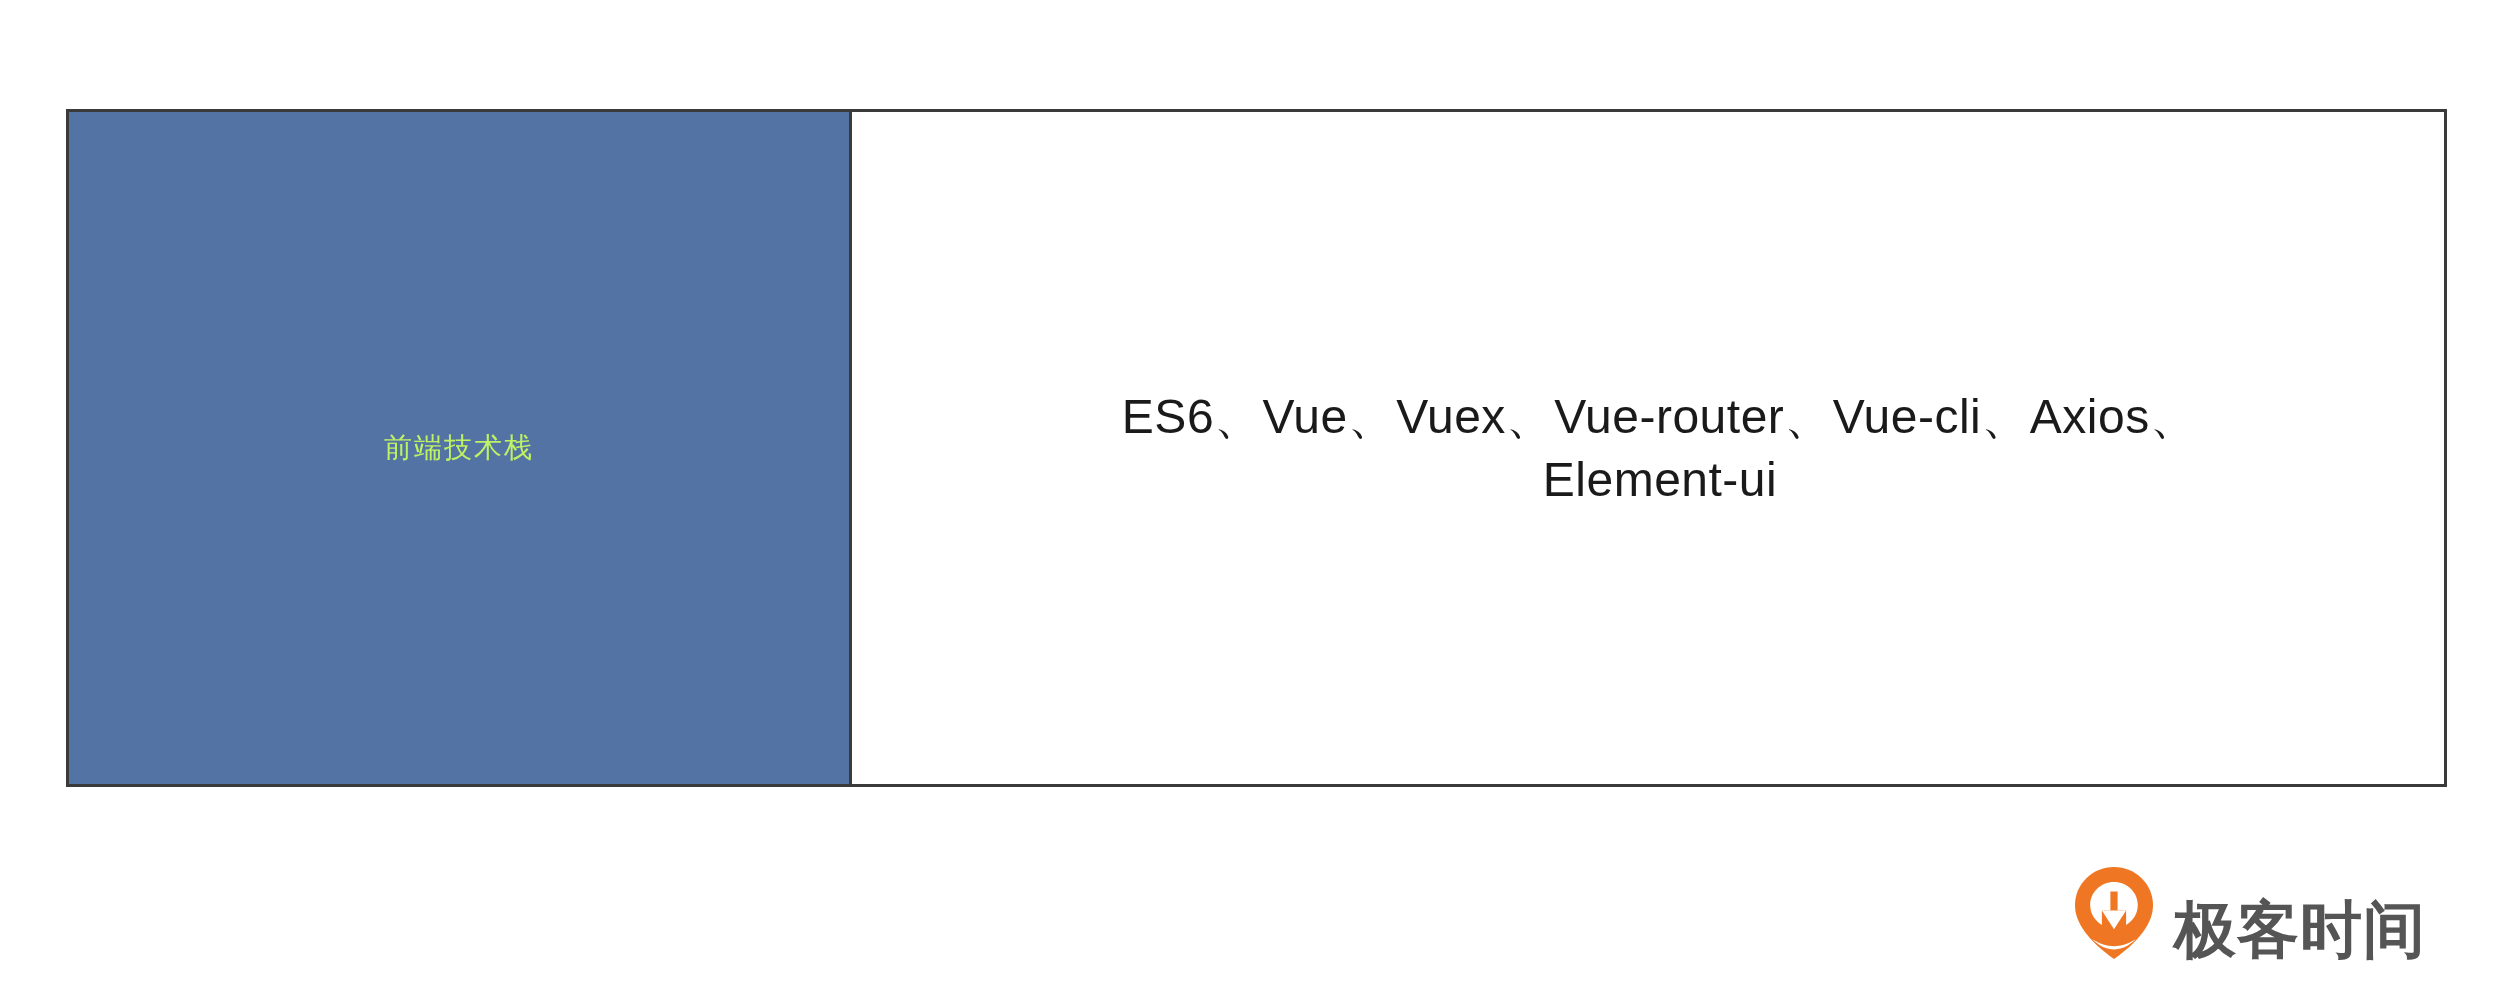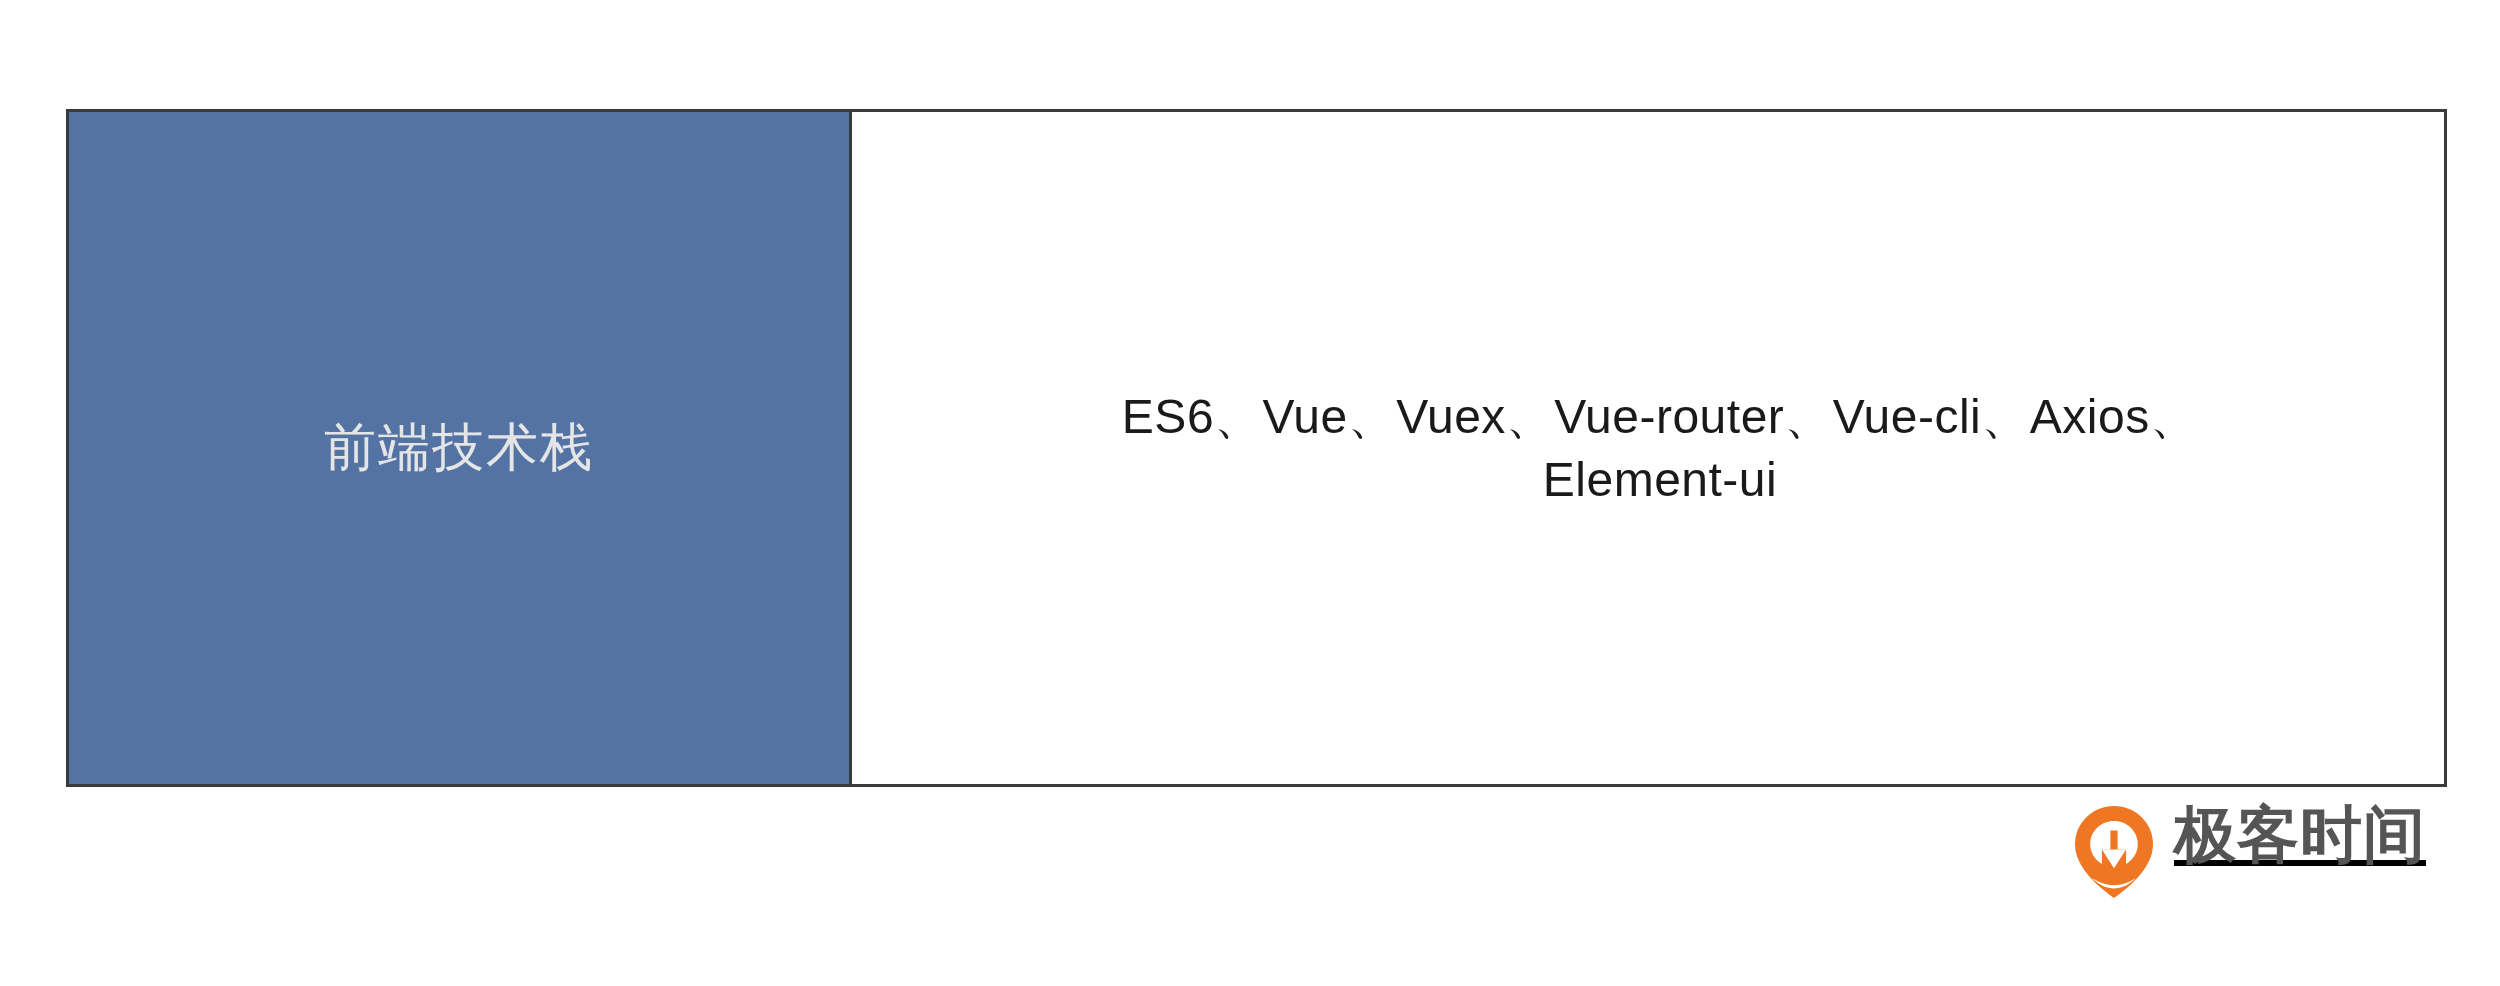--- a/index.html
+++ b/index.html
@@ -27,49 +27,48 @@
   }
   .tech-table td {
     border: 3px solid #3a3a3a;
     padding: 0;
     vertical-align: middle;
     text-align: center;
   }
   .col-label {
     width: 780px;
     background: #5473a5;
-    color: #e5e5e5;
-    font-size: 52px;
+    color: #bef264;
+    font-size: 28px;
     letter-spacing: 2px;
     line-height: 1.3;
   }
   .col-value {
     background: #ffffff;
     color: #1a1a1a;
     font-size: 48px;
     line-height: 1.32;
     padding: 0 46px;
     letter-spacing: 0.5px;
   }
   .row-front { height: 323px; }
   .row-back  { height: 355px; }
 
   .value-text { display: block; padding-left: 24px; }
 
   
   .logo {
     position: absolute;
     left: 2072px;
-    top: 804px;
+    top: 845px;
     width: 380px;
     height: 116px;
     display: flex;
-    align-items: flex-start;
+    align-items: flex-end;
     gap: 18px;
-    text-decoration: underline;
   }
   .logo-mark {
     width: 84px;
     height: 96px;
     flex: 0 0 auto;
   }
   .logo-text {
     font-size: 62px;
     font-weight: bold;
     color: #555555;

